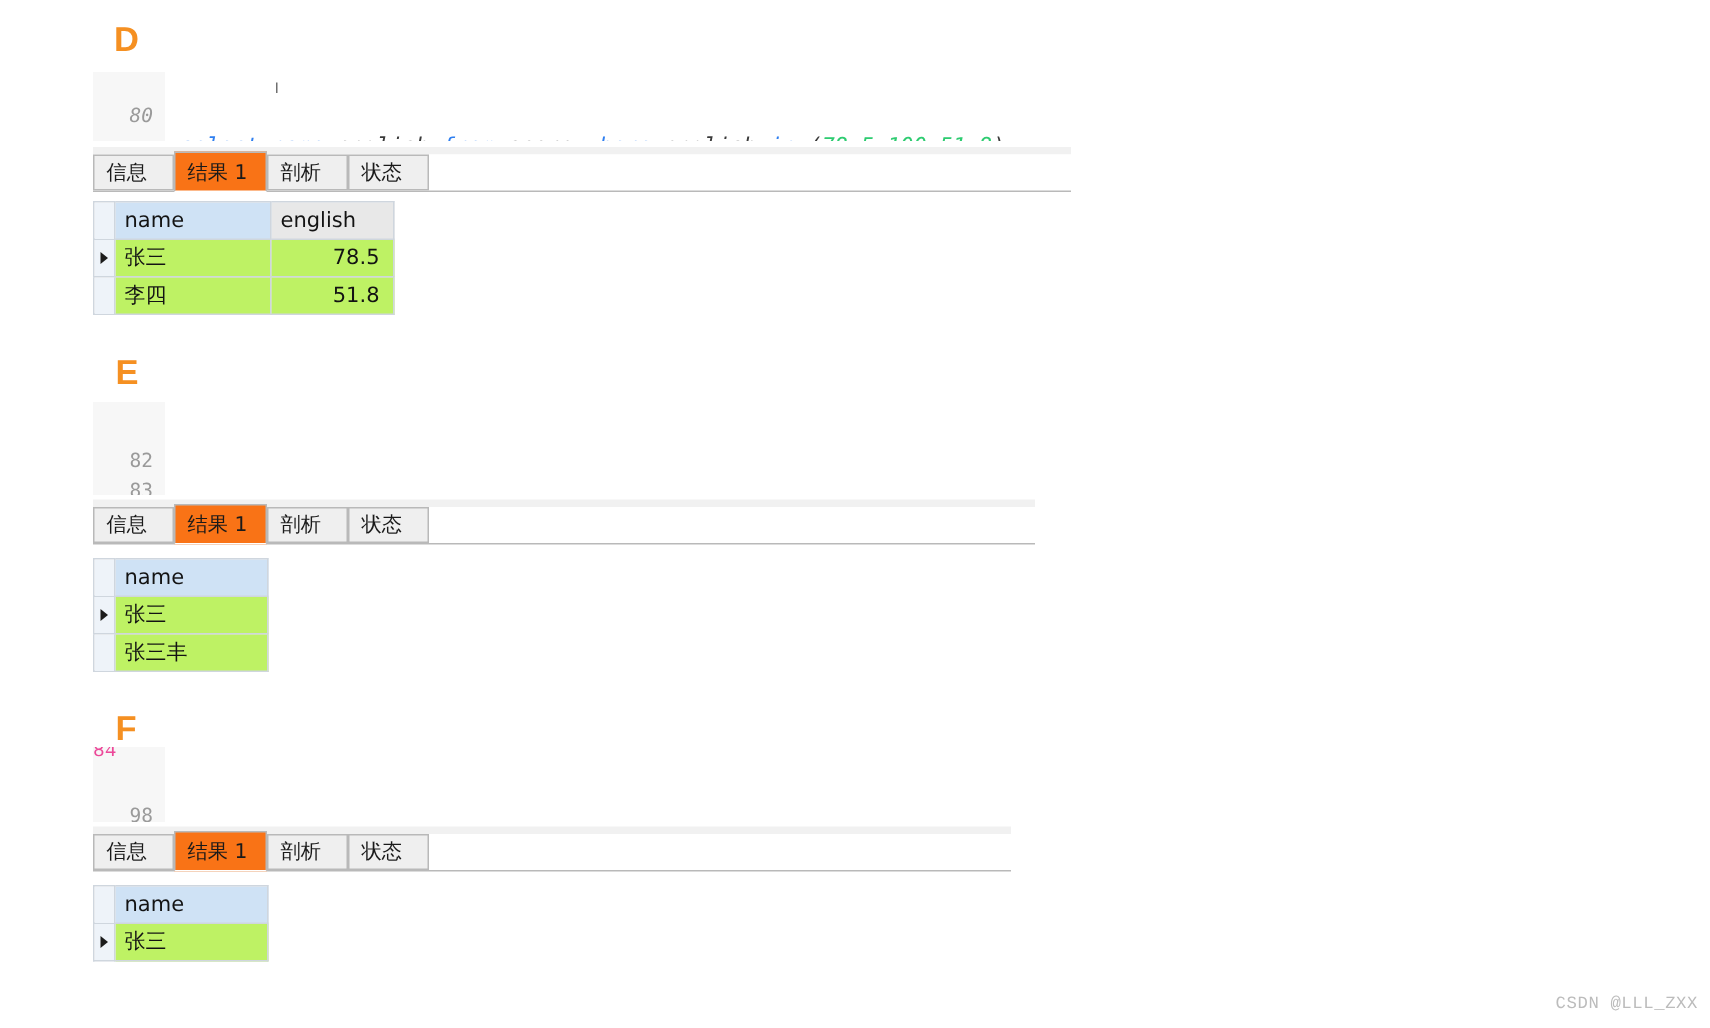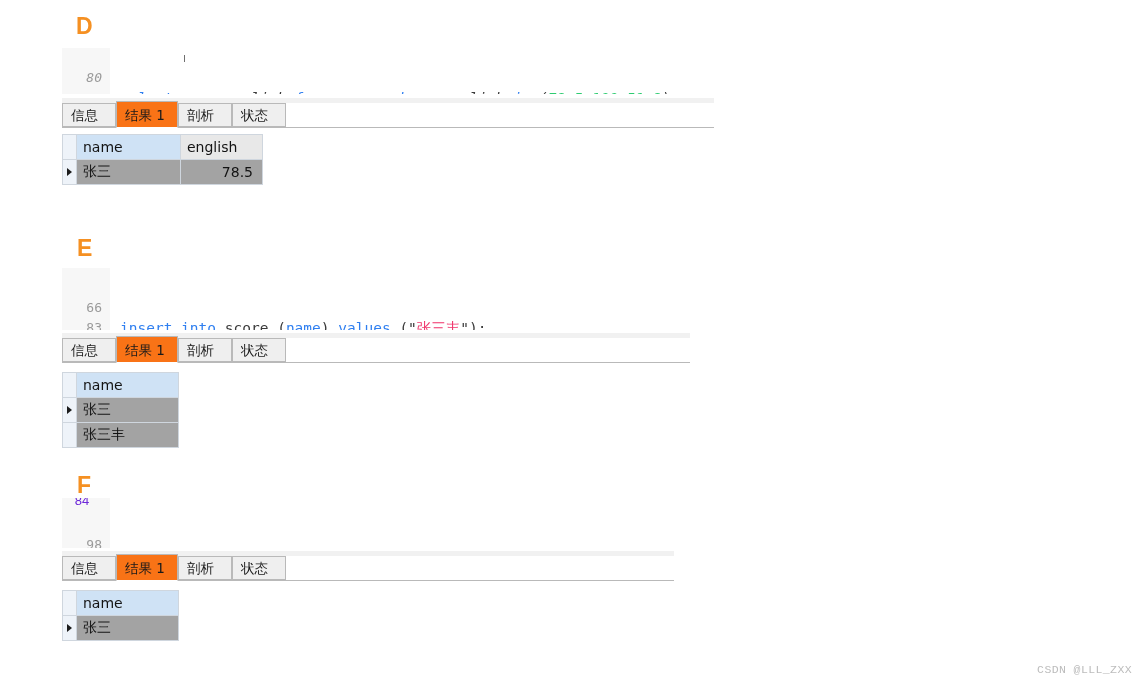--- a/index.html
+++ b/index.html
@@ -75,23 +75,23 @@
   .ident{ color: #2f7ff0; }
   .plain{ color: #3a3a3a; }
   .num  { color: #2ecc71; }
   .str  { color: #f0336a; }
   .punc { color: #3a3a3a; }
 
   .ghost-line {
     position: absolute;
     left: 0;
     width: 40px;
-    text-align: center;
-    color: #6d28d9;
-    font-family: Liberation Sans, sans-serif;
+    text-align: left;
+    color: #ec4899;
+    font-family: Liberation Mono, monospace;
     font-size: 13px;
   }
   .tick {
     position: absolute;
     width: 1px;
     height: 7px;
     background: #6f6f6f;
   }
 
   
@@ -170,21 +170,21 @@
     font-size: 14px;
     font-weight: normal;
     color: #131313;
     border: 1px solid #cfd6de;
     font-family: "DejaVu Sans", "Liberation Sans", sans-serif;
     text-align: left;
     vertical-align: middle;
   }
   .grid th { background: #e8e8e8; }
   .grid th.sel { background: #cfe2f5; }
-  .grid td { background: #a3a3a3; }
+  .grid td { background: #bef264; }
   .grid td.numcell { text-align: right; padding-right: 9px; }
 
   
   .watermark {
     position: absolute;
     right: 8px;
     bottom: 9px;
     font-size: 11.5px;
     color: #bcbcbc;
     letter-spacing: 0.4px;
@@ -226,32 +226,36 @@
         </tr>
       </thead>
       <tbody>
         <tr>
           <td class="rowmark">
               <span class="tri"></span>
             </td>
           <td>张三</td>
           <td class="numcell">78.5</td>
         </tr>
+        <tr>
+          <td class="rowmark"></td>
+          <td>李四</td>
+          <td class="numcell">51.8</td>
+        </tr>
       </tbody>
     </table>
   </div>
 
   <div class="section-letter" style="left:77px; top:237px;">E</div>
 
   <div class="code-block" style="left:62px; top:268px; width:628px; height:62px;">
     <div class="gutter"></div>
     <div class="code-lines">
       <div class="code-line" style="top:10px; position:absolute; left:0; right:0;">
-        <span class="ln">66</span>
-        <span class="code-text"><span class="kw">insert into </span><span class="plain">score </span><span class="punc">(</span><span class="ident">name</span><span class="punc">) </span><span class="kw">values </span><span class="punc">("</span><span class="str">张三丰</span><span class="punc">");</span></span>
+        <span class="ln">82</span>
       </div>
       <div class="code-line" style="top:30px; position:absolute; left:0; right:0;">
         <span class="ln">83</span>
         
       </div>
     </div>
   </div>
 
   <div class="result-panel" style="left:62px; top:333px; width:628px; height:118px;">
     <div class="panel-topstrip" style="width:628px;"></div>

